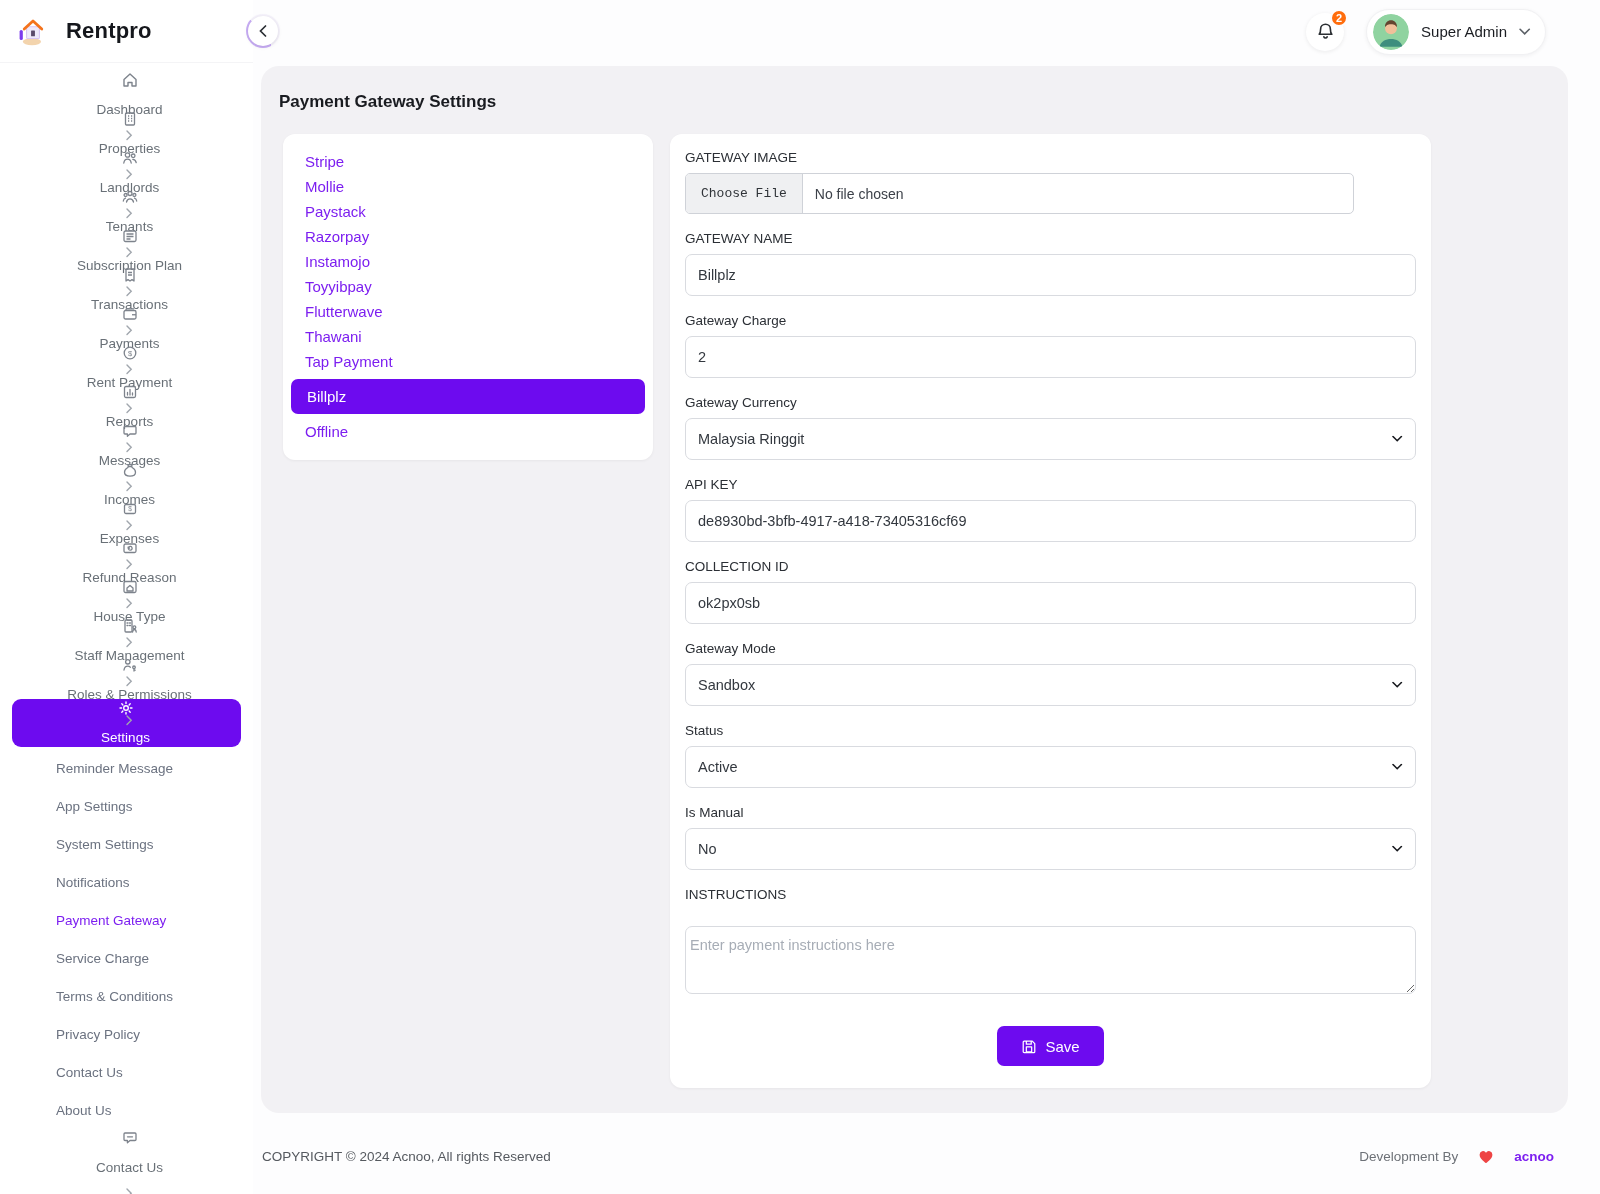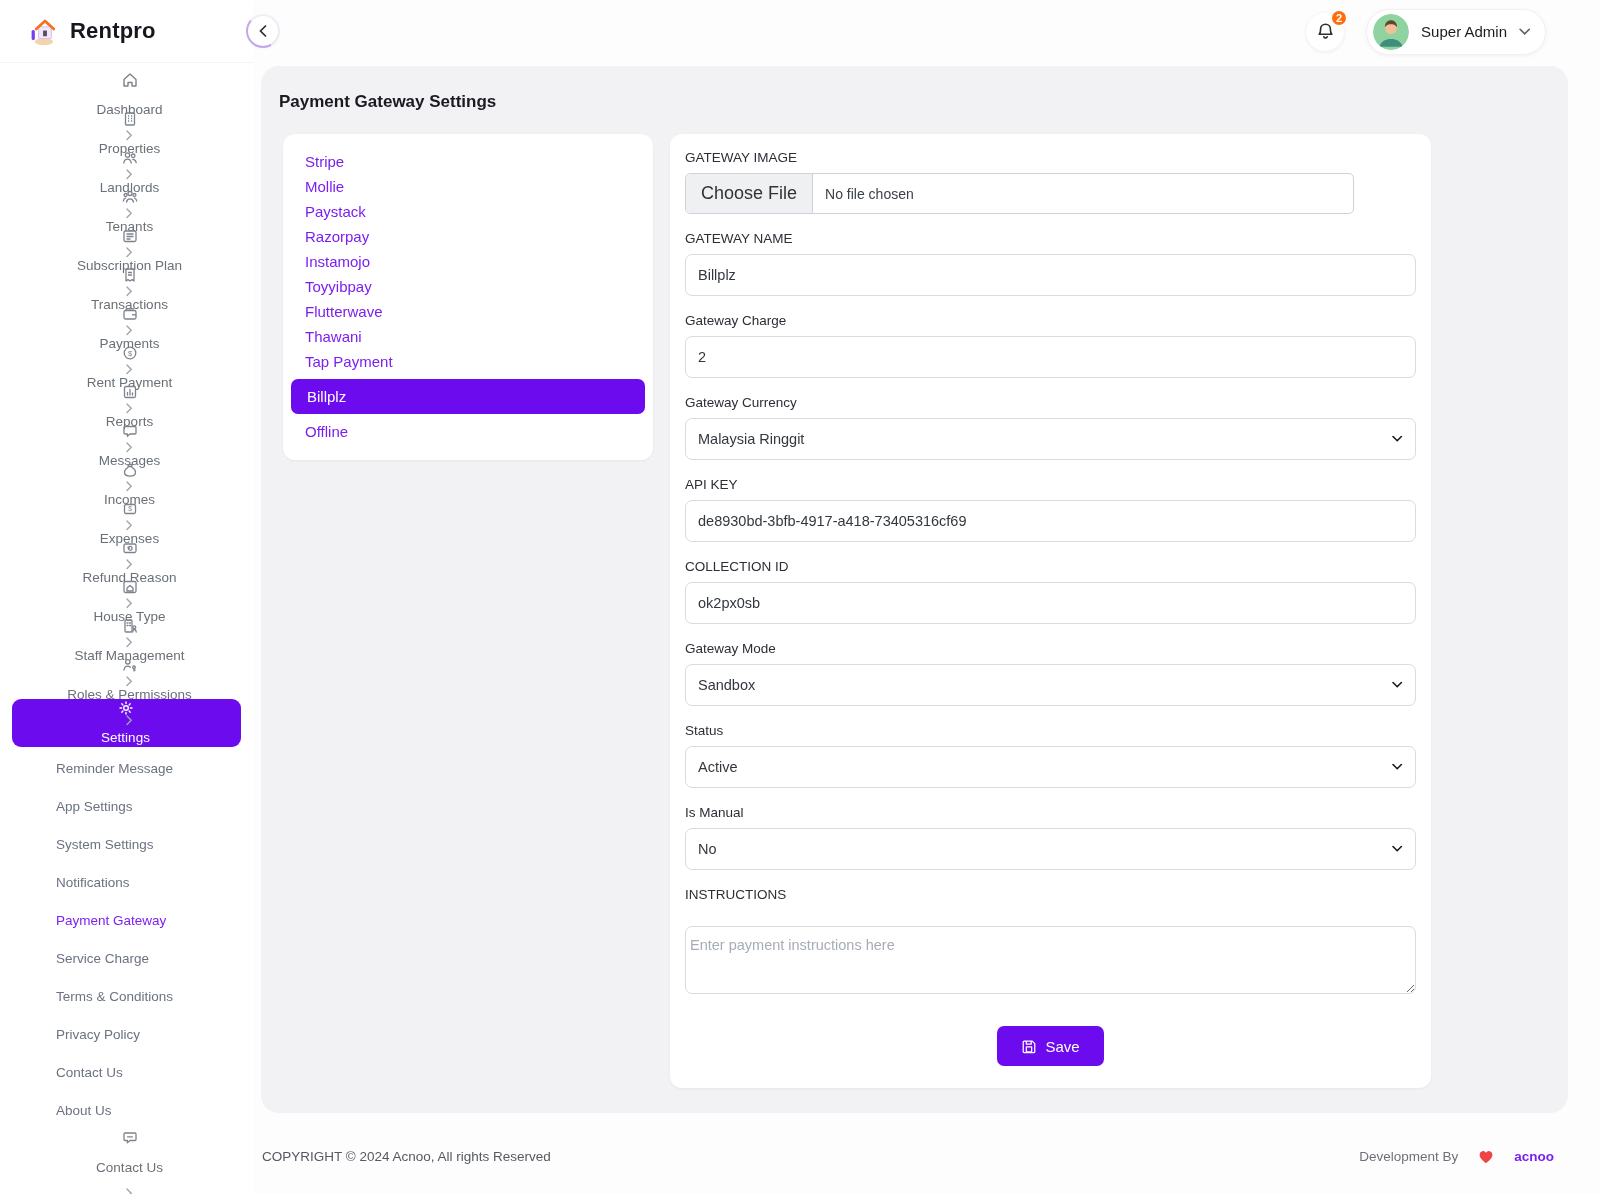--- a/index.html
+++ b/index.html
@@ -1,21 +1,21 @@
 <!DOCTYPE html>
 <html><head>
 <meta charset="utf-8">
 <style>
   * { box-sizing: border-box; margin: 0; padding: 0; }
   html,body { width:1600px; height:1194px; overflow:hidden;
     font-family:"Liberation Sans", sans-serif; background:#fdfdfe; color:#2f3338; }
 
   
   .sidebar { position:fixed; left:0; top:0; width:253px; height:1194px; background:#fff; z-index:5; overflow:hidden; }
-  .logo-row { height:63px; display:flex; align-items:center; gap:10px; padding-left:30px; border-bottom:1px solid #f4f4f6; }
+  .logo-row { height:63px; display:flex; align-items:center; gap:18px; padding-left:18px; border-bottom:1px solid #f4f4f6; }
   .brand-name { font-size:22px; font-weight:700; color:#15171c; letter-spacing:.2px; }
   .nav { padding-top:8px; }
   .nav-item { display:flex; align-items:center; gap:13px; height:39px; padding:0 20px 0 26px; color:#697077; font-size:13.5px; cursor:pointer;flex-direction:column; }
   .nav-item .lbl { flex:1; }
   .icon-svg { flex:0 0 auto; display:flex; }
   .nav-item.active-parent { background:#6d0bef; color:#fff; margin:4px 12px 2px; border-radius:9px; height:48px; padding:0 16px 0 14px; }
   .sub-item { height:38px; display:flex; align-items:center; padding-left:56px; color:#6b7280; font-size:13.5px; cursor:pointer; }
   .sub-item.active { color:#7c1ef0; }
 
   
@@ -36,21 +36,21 @@
 
   .gateway-card { width:370px; background:#fff; border-radius:12px; padding:15px 20px 16px; box-shadow:0 1px 3px rgba(18,18,23,.05); }
   .gw-link { display:block; padding:4px 2px; color:#7c1ef0; font-size:15px; cursor:pointer; text-decoration:none; }
   .gw-selected { background:#6d0bef; color:#fff; border-radius:7px; padding:9px 16px; margin:5px -12px; font-size:15px; cursor:pointer; }
 
   .form-card { width:761px; background:#fff; border-radius:12px; padding:16px 15px 22px; box-shadow:0 1px 3px rgba(18,18,23,.05); }
   .field { margin-bottom:17px; }
   .field > label { display:block; font-size:13.5px; color:#2b2f35; margin-bottom:8px; }
   .txt { width:100%; height:42px; border:1px solid #d9dbe0; border-radius:7px; padding:0 12px; font-size:14.5px; color:#33383f; background:#fff; font-family:"Liberation Sans",sans-serif; }
   .file-box { width:91.5%; height:41px; border:1px solid #cfd2d8; border-radius:5px; display:flex; overflow:hidden; background:#fff; }
-  .file-btn { background:#eff0f2; border:none; border-right:1px solid #cfd2d8; padding:0 15px; font-size:18px; color:#2f3338; cursor:pointer; font-family:Liberation Sans, sans-serif; }
+  .file-btn { background:#eff0f2; border:none; border-right:1px solid #cfd2d8; padding:0 15px; font-size:13px; color:#2f3338; cursor:pointer; font-family:Liberation Mono, monospace; }
   .file-text { display:flex; align-items:center; padding:0 12px; font-size:14px; color:#3c4149; }
   .sel-wrap { position:relative; }
   select.txt { appearance:none; -webkit-appearance:none; cursor:pointer; }
   .sel-chev { position:absolute; right:13px; top:50%; transform:translateY(-50%); pointer-events:none; display:flex; }
   textarea.txt { height:68px; padding:10px 4px; resize:both;margin-top:16px; }
   textarea.txt::placeholder, .txt::placeholder { color:#a7adb6; }
   .save-row { display:flex; justify-content:center; margin-top:28px; }
   .save-btn { display:flex; gap:8px; align-items:center; background:#6d0bef; color:#fff; border:none; border-radius:7px; height:40px; padding:0 24px; font-size:15px; cursor:pointer; font-family:"Liberation Sans",sans-serif; }
 
   .footer { position:fixed; left:262px; right:46px; bottom:30px; display:flex; justify-content:space-between; align-items:center; font-size:13.5px; }

